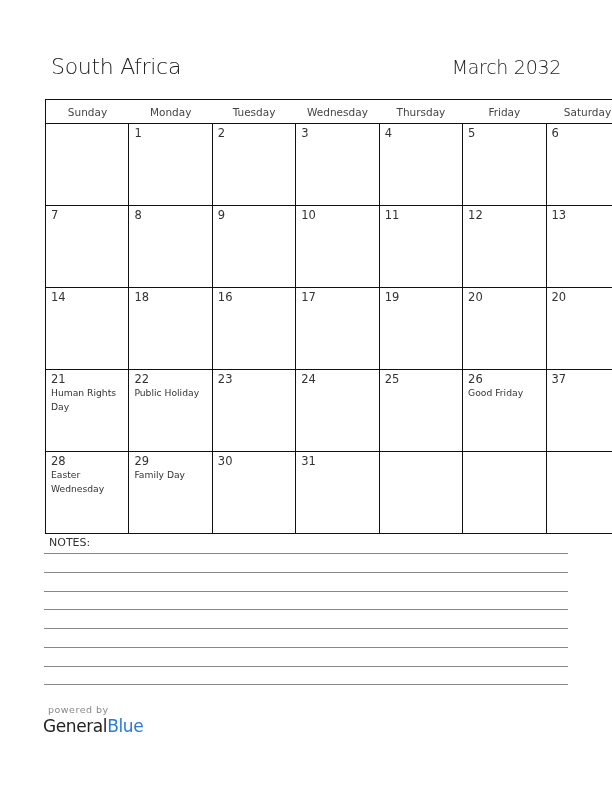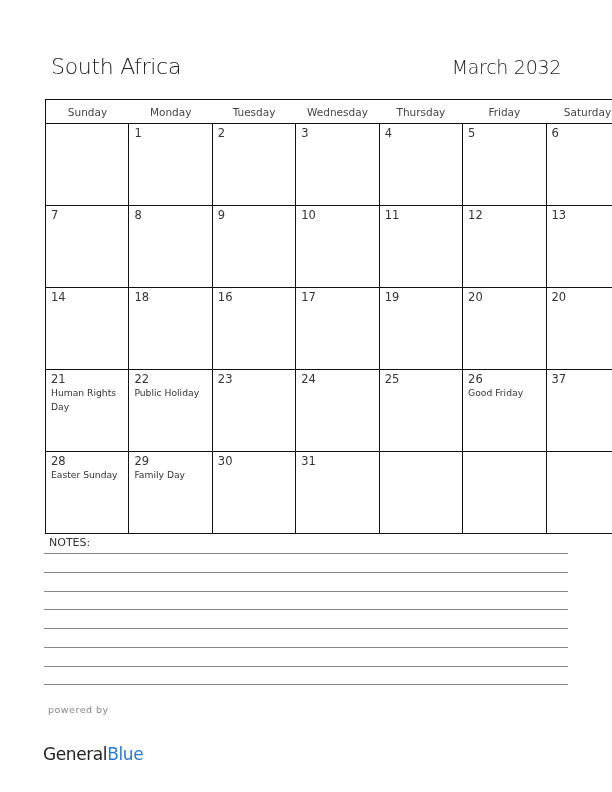--- a/index.html
+++ b/index.html
@@ -8,21 +8,21 @@
   .month { position:absolute; right:51px; top:56px; font-size:19px; font-weight:300; letter-spacing:-0.3px; }
   table.cal { position:absolute; left:45px; top:99px; width:585px; border-collapse:collapse; table-layout:fixed; }
   table.cal th { height:23px; border-bottom:1.3px solid #111; font-weight:normal; font-size:10.5px; color:#444; padding:0; text-align:center; }
   table.cal { border:1.3px solid #111; }
   table.cal td { height:77px; border:1.3px solid #111; vertical-align:top; padding:2px 5px; }
   .num { font-size:11.5px; color:#333; display:block; line-height:14px; }
   .hol { font-size:9.2px; color:#333; line-height:14px; display:block; }
   .notes-label { position:absolute; left:49px; top:536px; font-size:11px; color:#333; }
   .nl { position:absolute; left:44px; width:524px; height:0; border-top:1.2px solid #888; }
   .powered { position:absolute; left:48px; top:704px; font-size:9.5px; color:#888; letter-spacing:0.5px; }
-  .brand { position:absolute; left:43px; top:716px; font-size:17px; color:#222; letter-spacing:-0.4px;margin-top:28px; }
+  .brand { position:absolute; left:43px; top:716px; font-size:17px; color:#222; letter-spacing:-0.4px; }
   .brand .b { color:#2a7ad5; }
 </style>
 </head>
 <body>
 
 <div class="title">South Africa</div>
 <div class="month">March 2032</div>
 
 <table class="cal">
   <thead>
@@ -153,21 +153,21 @@
           <span class="hol">Good Friday</span>
         </td>
         <td>
           <span class="num">37</span>
           <span class="hol"></span>
         </td>
       </tr>
       <tr>
         <td>
           <span class="num">28</span>
-          <span class="hol">Easter Sunday</span>
+          <span class="hol">Easter Wednesday</span>
         </td>
         <td>
           <span class="num">29</span>
           <span class="hol">Family Day</span>
         </td>
         <td>
           <span class="num">30</span>
           <span class="hol"></span>
         </td>
         <td>

